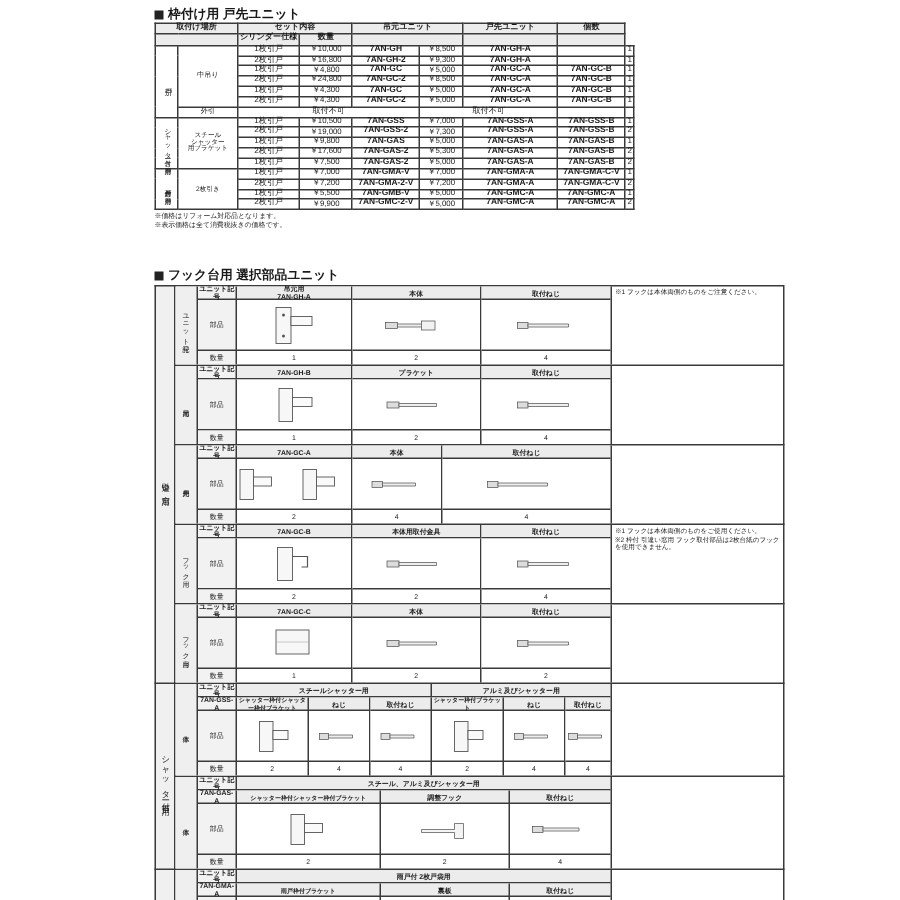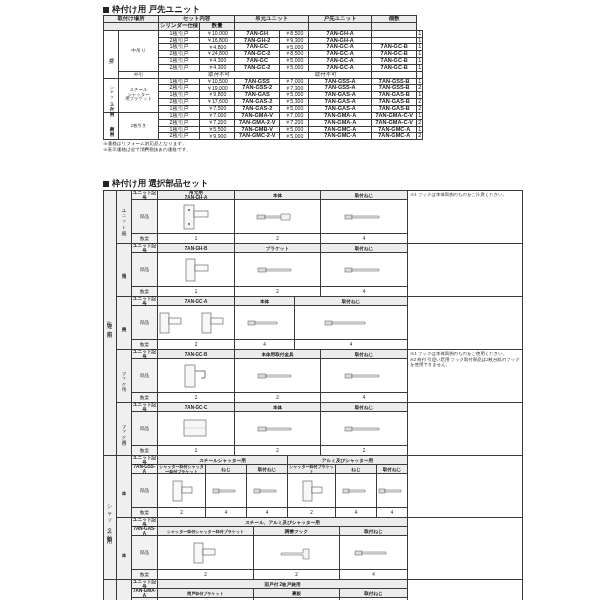--- a/index.html
+++ b/index.html
@@ -230,21 +230,21 @@
       </tr>
     </tbody>
       </table>
     <div class="note" style="margin-top:1px">※価格はリフォーム対応品となります。</div>
     <div class="note">※表示価格は全て消費税抜きの価格です。</div>
   </div>
 
   <div style="position:absolute;left:103px;top:178px;">
     <div class="sec-head">
         <span class="sq"></span>
-        <span>枠付け用 選択部品セット</span>
+        <span>フック台用 選択部品ユニット</span>
       </div>
   </div>
 
   <div style="position:absolute;left:103px;top:190px;width:420px;display:flex;">
 
     <div style="display:flex;flex-direction:column;width:420px;">
 
       <div style="display:flex;">
         <div class="sidebig" style="border:0.5px solid #3a3a3a;border-right:none;">
           <span>引違い窓用</span>

